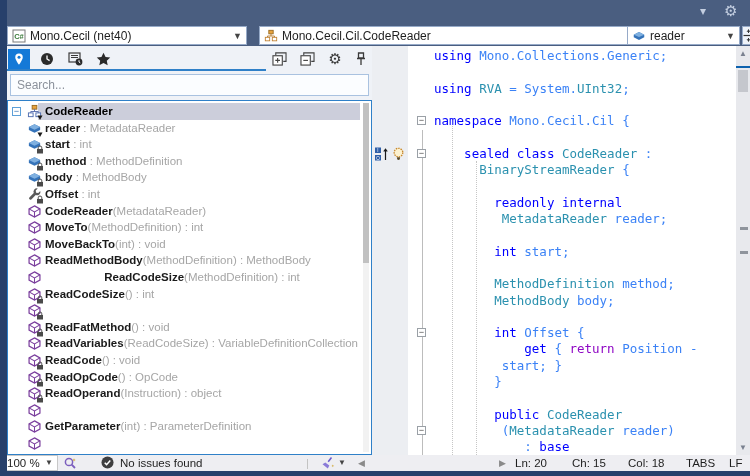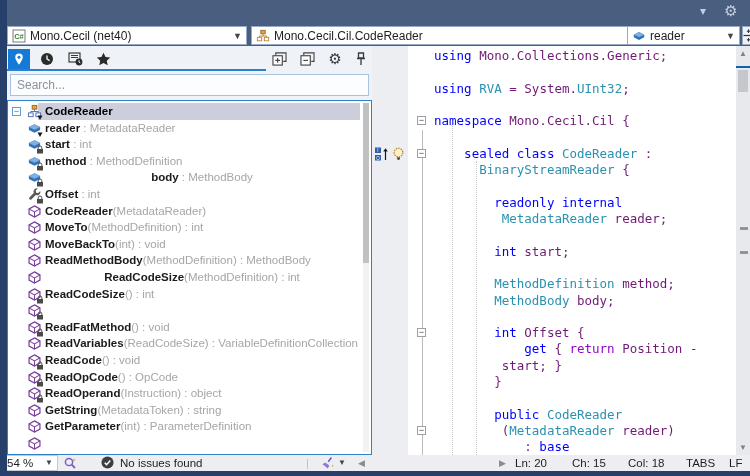--- a/index.html
+++ b/index.html
@@ -51,21 +51,21 @@
   
   .editor{left:372px;top:46px;width:378px;height:409px;background:#fff;overflow:hidden;}
   .emargin{position:absolute;left:0;top:0;width:36px;height:409px;background:#ecEEf2;background:#eceef2;}
   .foldline{position:absolute;left:50px;top:84px;width:1px;height:325px;background:#bcbcbc;}
   .guide{position:absolute;width:1px;border-left:1px dotted #c6c6c6;}
   .code{position:absolute;left:62px;top:2px;right:16px;font-family:"DejaVu Sans Mono","Liberation Mono",monospace;
     font-size:12.5px;}
   .cl{position:absolute;left:0;height:16.3px;line-height:16.3px;white-space:pre;}
   .cl .fold{position:absolute;left:-17px;top:3px;width:9px;height:9px;border:1px solid #9aa0a6;background:#fff;
     color:#444;font-size:9px;line-height:7px;text-align:center;font-family:"Liberation Sans",sans-serif;}
-  .k{color:#0000ff;} .t{color:#2b91af;} .c{color:#8f08c4;} .p{color:#701a75;}
+  .k{color:#0000ff;} .t{color:#2b91af;} .c{color:#8f08c4;} .p{color:#3b82f6;}
   .margin-icons{position:absolute;left:2px;top:100px;width:34px;height:16px;display:flex;gap:2px;}
   .escroll{position:absolute;right:0;top:0;width:14px;height:409px;background:#e8e9ed;}
   .escroll .up,.escroll .dn{position:absolute;left:0;width:14px;text-align:center;color:#7a8190;font-size:8px;}
   .escroll .up{top:3px;} .escroll .dn{bottom:3px;}
   .ebluemark{position:absolute;left:0;top:20px;width:14px;height:2px;background:#0e62ae;}
   .ethumb{position:absolute;left:2px;top:24px;width:10px;height:22px;background:#c5c7cd;}
   .emark{position:absolute;left:4px;width:8px;height:3px;background:#8f949c;}
 
   
   .statusbar{left:0;top:455px;width:750px;height:16px;background:#eeeef2;font-size:11.5px;color:#1e1e1e;}
@@ -89,21 +89,21 @@
 
   <div class="abs navbar">
     <div class="combo" style="left:0;width:240px;">
       <svg width="14" height="14" viewBox="0 0 14 14">
           <rect x="1" y="1" width="12" height="12" fill="#fff" stroke="#7a7a7a"></rect>
           <text x="7" y="10" font-size="7.5" font-family="Liberation Sans,sans-serif" font-weight="bold" fill="#3a7a3a" text-anchor="middle">C#</text>
         </svg>
       <span>Mono.Cecil (net40)</span>
       <span class="arrow">▼</span>
     </div>
-    <div class="combo" style="left:244px;width:408px;">
+    <div class="combo" style="left:252px;width:408px;">
       <svg width="14" height="14" viewBox="0 0 16 16">
           <rect x="5.5" y="1.5" width="5" height="4" fill="#e8a33d" stroke="#9a6a1f"></rect>
           <path d="M8 5.5V8M4 9.5V8h8v1.5" stroke="#b5782a" fill="none"></path>
           <rect x="1.5" y="9.5" width="5" height="4" fill="#fff" stroke="#c08030"></rect>
           <rect x="9.5" y="9.5" width="5" height="4" fill="#fff" stroke="#c08030"></rect>
         </svg>
       <span>Mono.Cecil.Cil.CodeReader</span>
       <span class="arrow">▼</span>
     </div>
     <div class="combo" style="left:620px;width:113px;">
@@ -232,21 +232,21 @@
               </svg>
             </span>
             <span class="rbadge">
               <svg width="8" height="9" viewBox="0 0 8 9">
                 <rect x="1" y="4" width="6" height="4.5" fill="#4a4a4a"></rect>
                 <path d="M2.2 4V2.8a1.8 1.8 0 0 1 3.6 0V4" stroke="#4a4a4a" fill="none"></path>
               </svg>
             </span>
             <span class="txt"><span class="nm">method</span><span class="sfx"> : MethodDefinition</span></span>
           </div>
-          <div class="row" style="top: 68.4px; text-align: center;">
+          <div class="row" style="top: 68.4px;">
             <span class="ric">
               <svg width="15" height="15" viewBox="0 0 16 16">
                 <path d="M2 6.5 L8 3.5 L14 6.5 L14 9.5 L8 12.5 L2 9.5 Z" fill="#3573b9"></path>
                 <path d="M2 6.5 L8 3.5 L14 6.5 L8 9.2 Z" fill="#7fb0e0"></path>
               </svg>
             </span>
             <span class="rbadge">
               <svg width="8" height="9" viewBox="0 0 8 9">
                 <rect x="1" y="4" width="6" height="4.5" fill="#4a4a4a"></rect>
                 <path d="M2.2 4V2.8a1.8 1.8 0 0 1 3.6 0V4" stroke="#4a4a4a" fill="none"></path>
@@ -411,21 +411,20 @@
             </span>
             <span class="txt"><span class="nm">ReadOperand</span><span class="sfx">(Instruction) : object</span></span>
           </div>
           <div class="row" style="top: 300.8px;">
             <span class="ric">
               <svg width="15" height="15" viewBox="0 0 16 16">
                 <path d="M8 2 L13.8 5.2 V10.8 L8 14 L2.2 10.8 V5.2 Z" fill="none" stroke="#7a3e9d" stroke-width="1.3"></path>
                 <path d="M2.2 5.2 L8 8.4 L13.8 5.2 M8 8.4 V14" stroke="#7a3e9d" stroke-width="1.1" fill="none"></path>
               </svg>
             </span>
-            <span class="txt"><span class="nm">GetString</span><span class="sfx">(MetadataToken) : string</span></span>
           </div>
           <div class="row" style="top: 317.4px;">
             <span class="ric">
               <svg width="15" height="15" viewBox="0 0 16 16">
                 <path d="M8 2 L13.8 5.2 V10.8 L8 14 L2.2 10.8 V5.2 Z" fill="none" stroke="#7a3e9d" stroke-width="1.3"></path>
                 <path d="M2.2 5.2 L8 8.4 L13.8 5.2 M8 8.4 V14" stroke="#7a3e9d" stroke-width="1.1" fill="none"></path>
               </svg>
             </span>
             <span class="txt"><span class="nm">GetParameter</span><span class="sfx">(int) : ParameterDefinition</span></span>
           </div>
@@ -504,21 +503,21 @@
       <div class="ebluemark"></div>
       <div class="ethumb"></div>
       <div class="emark" style="top:181px;"></div>
       <div class="emark" style="top:205px;"></div>
       <div class="dn">▼</div>
     </div>
   </div>
 
   <div class="abs statusbar">
     <div class="sitem zoombox">
-      <span>54 %</span>
+      <span>100 %</span>
       <span class="arrow">▼</span>
     </div>
     <div class="sitem" style="left:63px;top:1px;">
       <svg width="14" height="14" viewBox="0 0 14 14">
           <circle cx="6" cy="6" r="3.6" fill="none" stroke="#7c5fbe" stroke-width="1.5"></circle>
           <path d="M8.7 8.7L12 12" stroke="#7c5fbe" stroke-width="1.8"></path>
           <path d="M11 2.2l.5 1.2 1.2.5-1.2.5-.5 1.2-.5-1.2-1.2-.5 1.2-.5z" fill="#d2a83a"></path>
         </svg>
     </div>
     <div class="sitem" style="left:101px;top:1px;">

